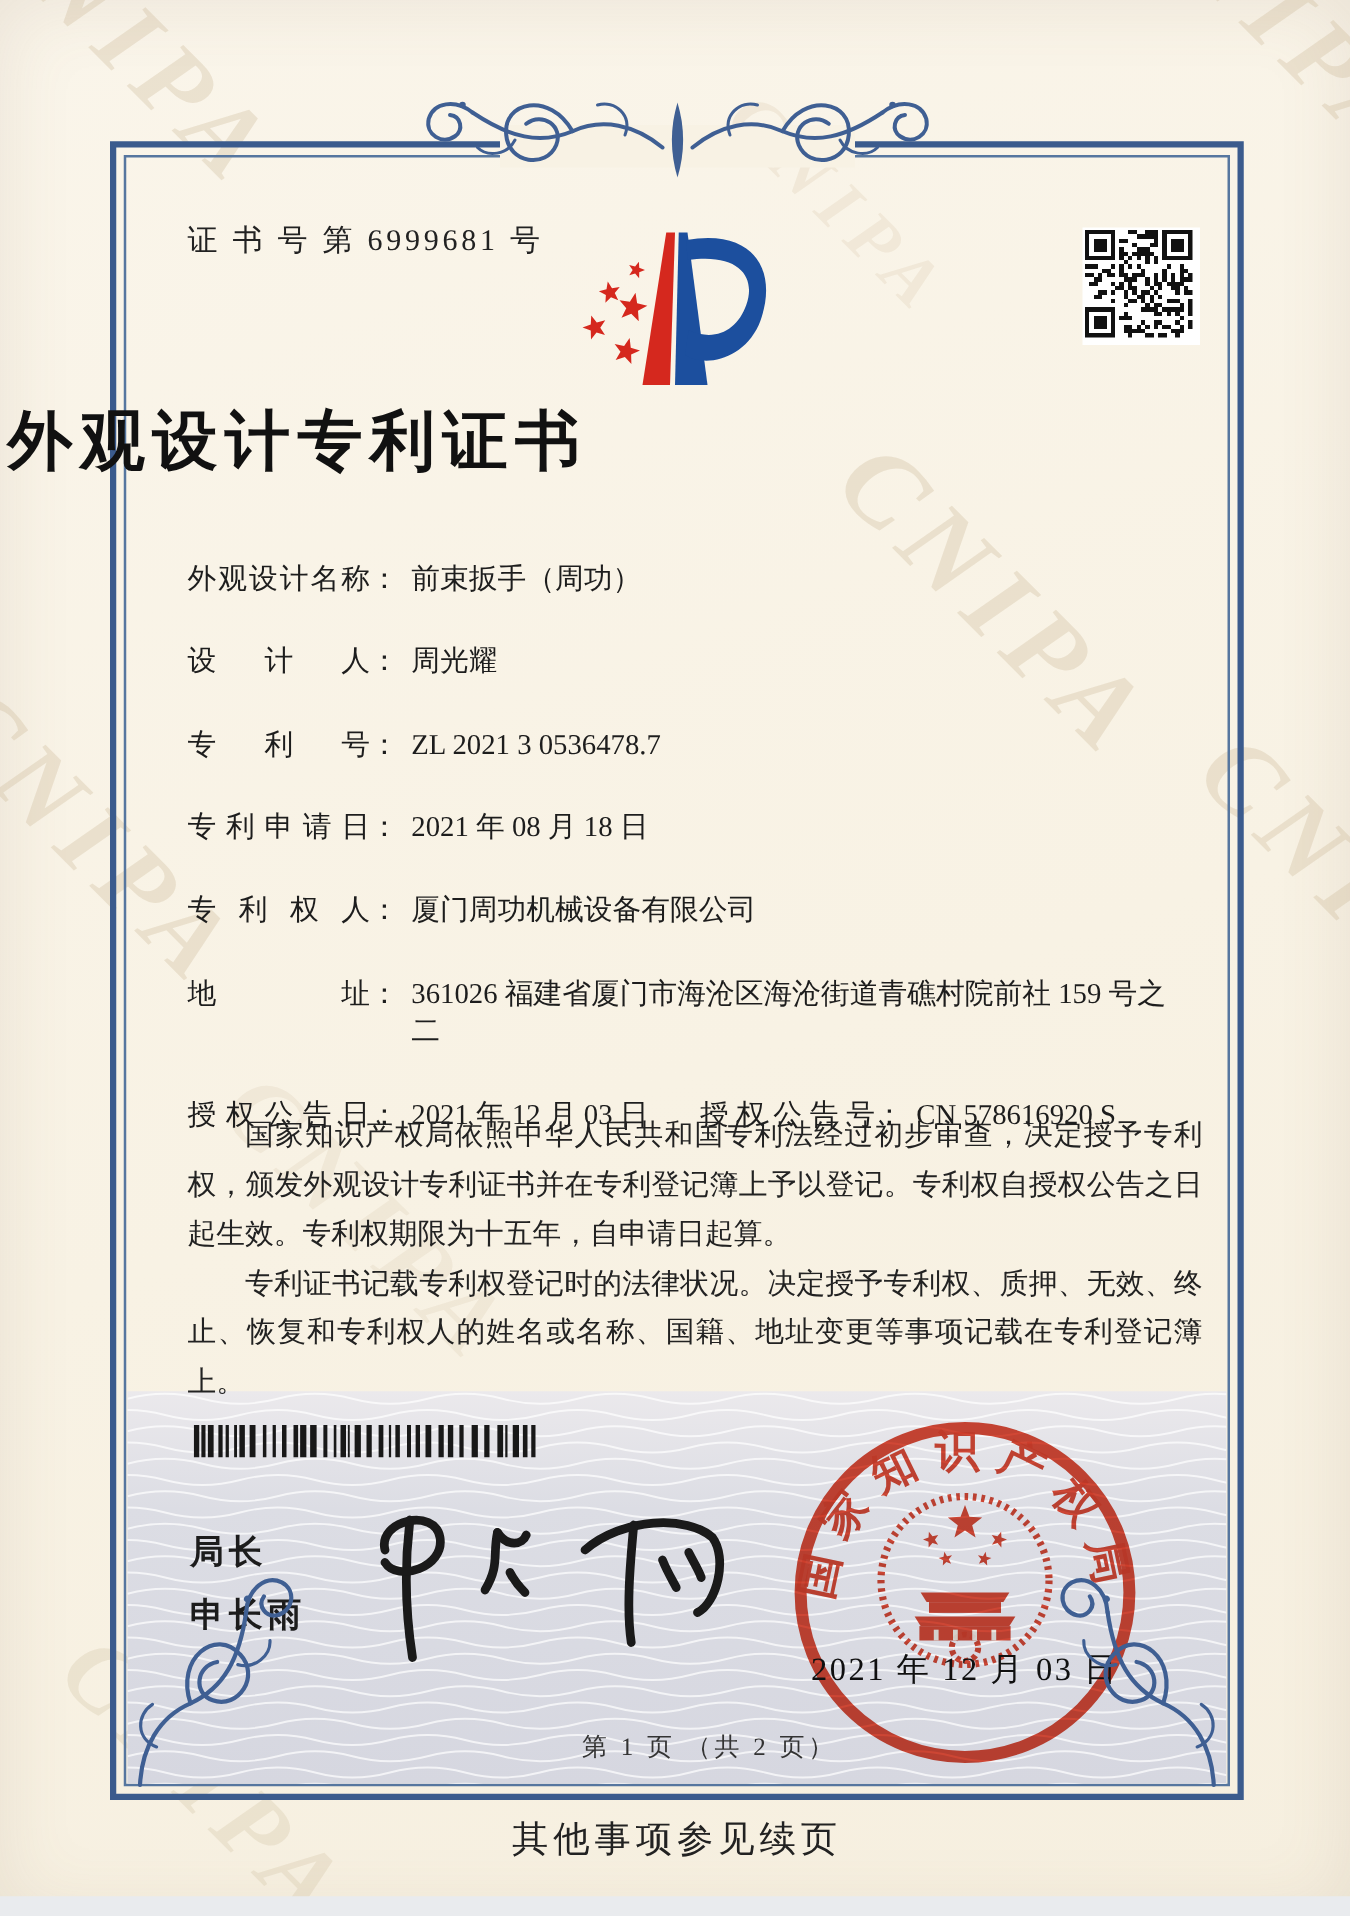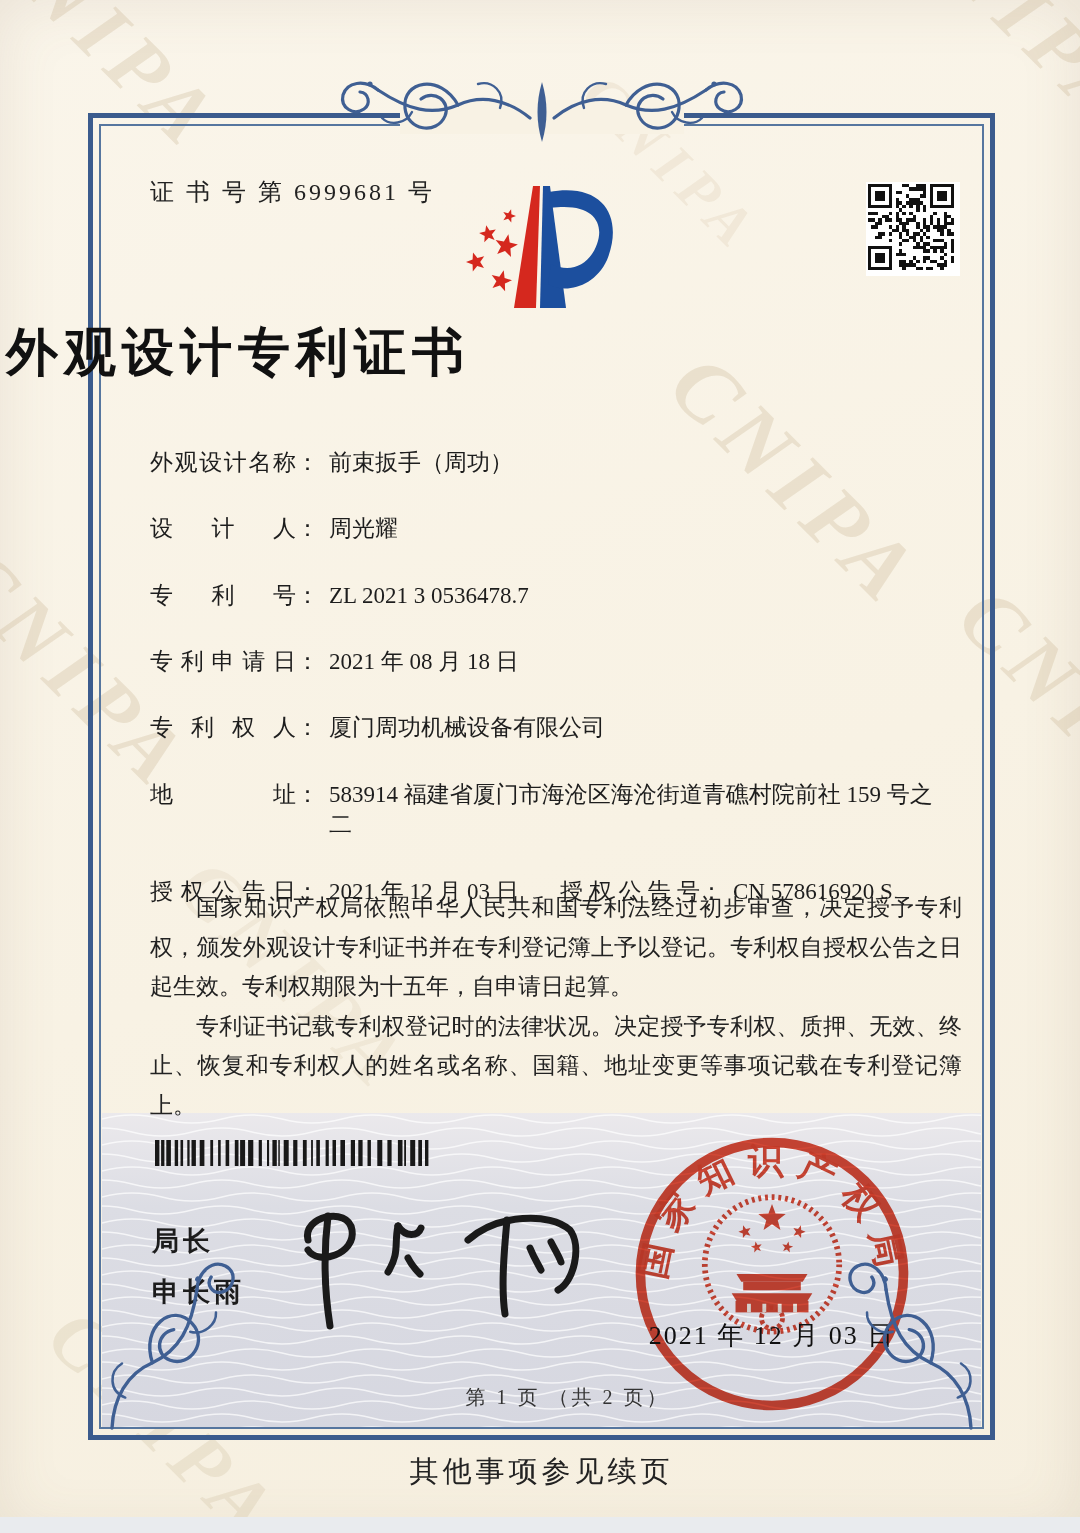--- a/index.html
+++ b/index.html
@@ -422,21 +422,21 @@
       <span class="fvalue">2021 年 08 月 18 日</span>
     </div>
     <div class="frow">
       <span class="flabel">专利权人</span>
         <span class="fcolon">：</span>
       <span class="fvalue">厦门周功机械设备有限公司</span>
     </div>
     <div class="frow frow-addr">
       <span class="flabel">地址</span>
         <span class="fcolon">：</span>
-      <span class="fvalue">583914 福建省厦门市海沧区海沧街道青礁村院前社 159 号之二</span>
+      <span class="fvalue">361026 福建省厦门市海沧区海沧街道青礁村院前社 159 号之二</span>
     </div>
     <div class="frow frow-grant">
       <span class="flabel">授权公告日</span>
         <span class="fcolon">：</span>
       <span class="fvalue">2021 年 12 月 03 日</span>
       <span class="grant2">
         <span class="flabel">授权公告号</span>
           <span class="fcolon">：</span>
         <span class="fvalue">CN 578616920 S</span>
       </span>

